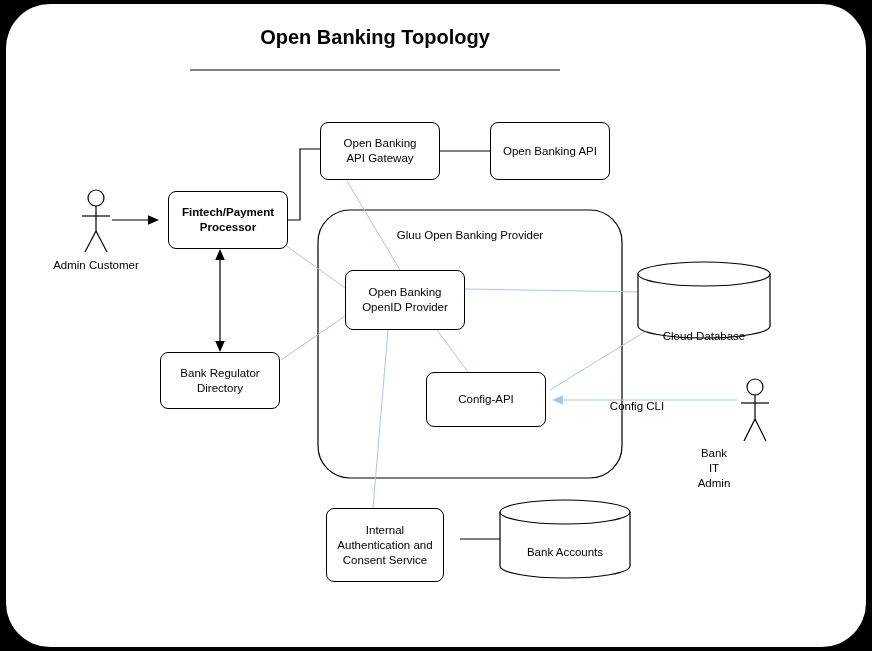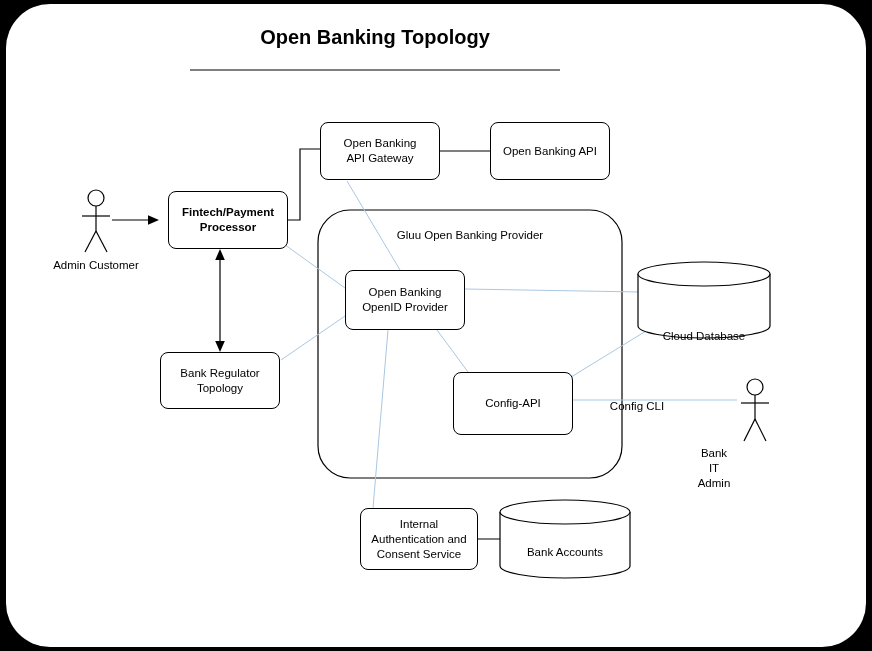--- a/index.html
+++ b/index.html
@@ -136,28 +136,28 @@
 
   <div class="node" style="left:320px; top:122px; width:120px; height:58px;">Open Banking
 API Gateway</div>
 
   <div class="node" style="left:490px; top:122px; width:120px; height:58px;">Open Banking API</div>
 
   <div class="node" style="left:168px; top:191px; width:120px; height:58px;font-weight:bold;">Fintech/Payment
 Processor</div>
 
   <div class="node" style="left:160px; top:352px; width:120px; height:57px;">Bank Regulator
-Topology</div>
+Directory</div>
 
   <div class="node" style="left:345px; top:270px; width:120px; height:60px;">Open Banking
 OpenID Provider</div>
 
-  <div class="node" style="left:453px; top:372px; width:120px; height:63px;">Config-API</div>
+  <div class="node" style="left:426px; top:372px; width:120px; height:55px;">Config-API</div>
 
-  <div class="node" style="left:360px; top:508px; width:118px; height:62px;">Internal
+  <div class="node" style="left:326px; top:508px; width:118px; height:74px;">Internal
 Authentication and
 Consent Service</div>
 
   <div class="lbl" style="left:640px; top:306px; width:128px;margin-top:23px;">Cloud Database</div>
   <div class="lbl" style="left:502px; top:545px; width:126px;">Bank Accounts</div>
 
   <div class="lbl" style="left:36px; top:258px; width:120px;">Admin Customer</div>
   <div class="lbl" style="left:672px; top:446px; width:84px;">Bank
 IT
 Admin</div>

